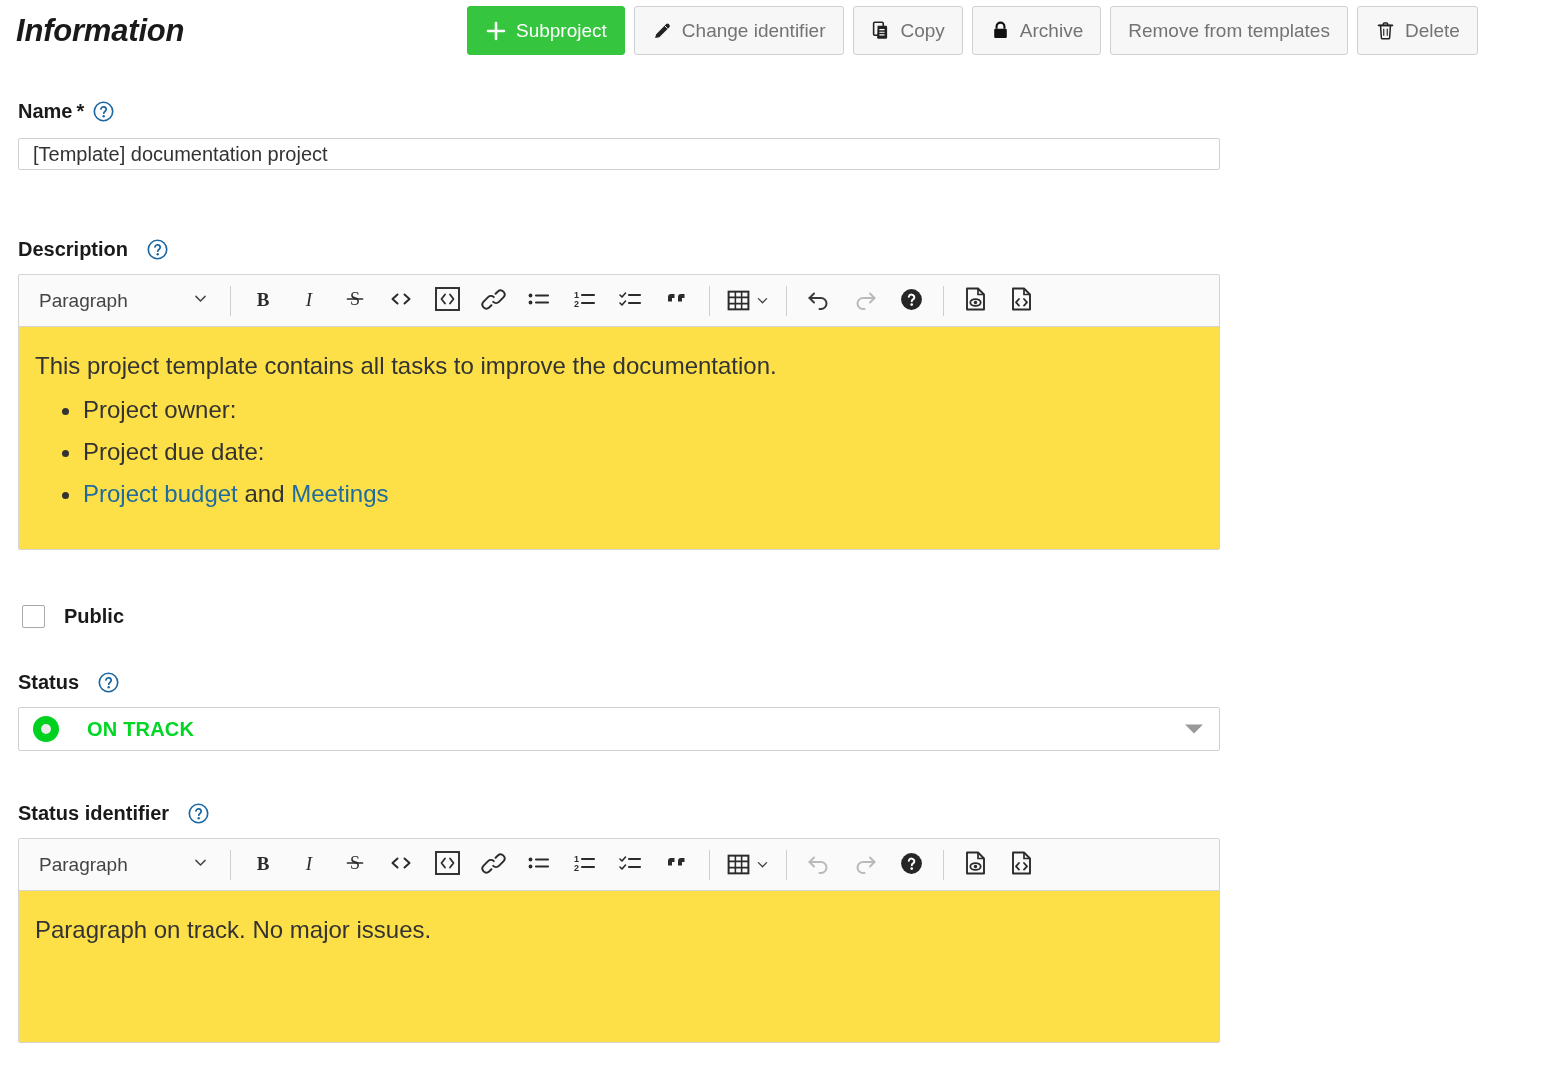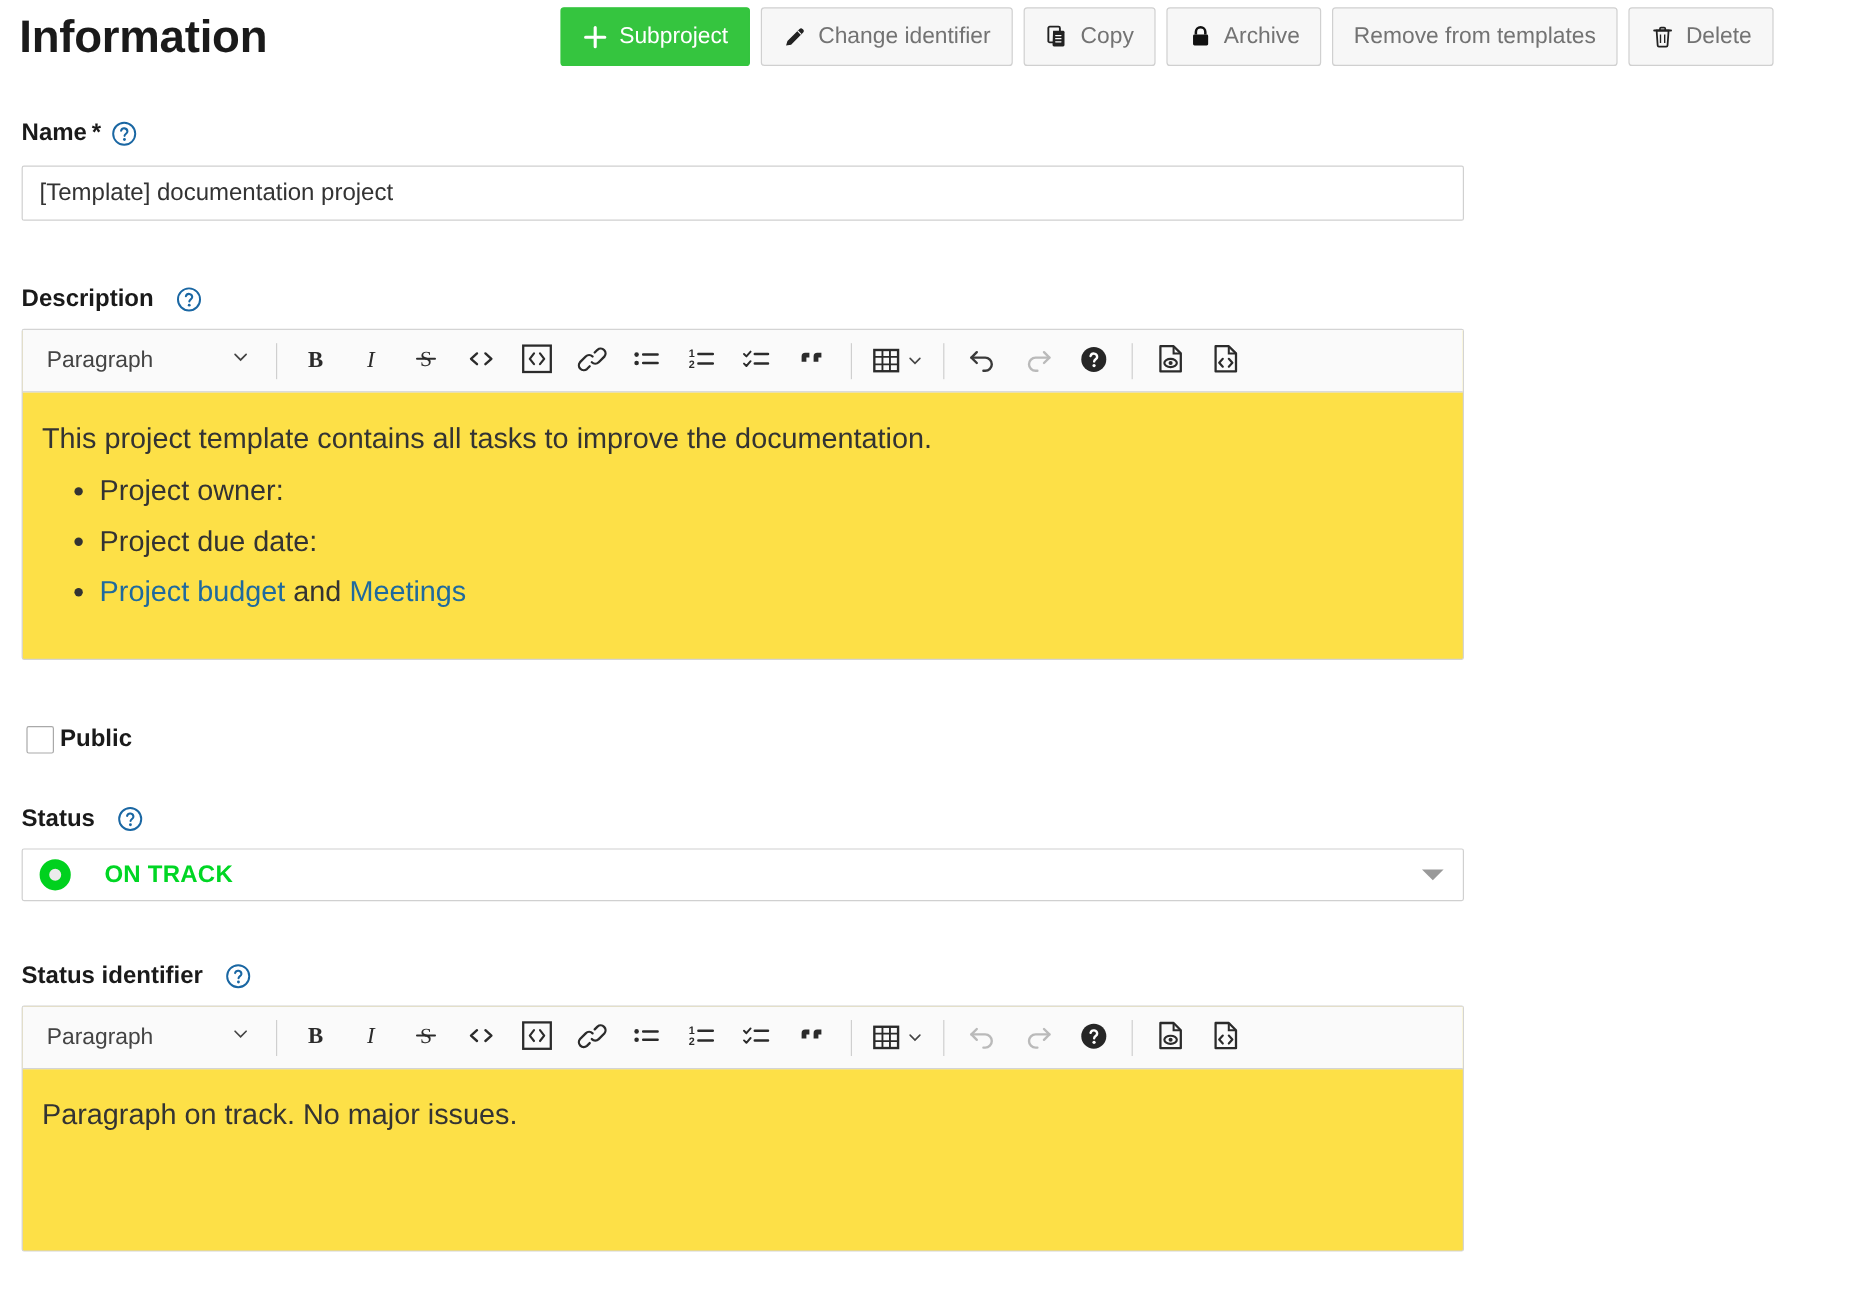--- a/index.html
+++ b/index.html
@@ -13,23 +13,24 @@
   }
   .page { position: relative; width: 1555px; height: 1084px; }
 
   
   .header-row {
     position: absolute; left: 0; top: 0;
     width: 1555px; height: 62px;
     display: flex; align-items: center;
   }
   .page-title {
-    font-size: 38px; font-weight: bold; color: #1a1a1a;
+    font-size: 31px; font-weight: bold; color: #1a1a1a;
     margin-left: 16px; letter-spacing: -0.2px;
     white-space: nowrap;
+    font-style: italic;
   }
   .toolbar-buttons {
     position: absolute; left: 450px; top: 6px;
     display: flex; align-items: center; gap: 9px; padding-left: 17px;
   }
   .btn {
     height: 49px;
     display: inline-flex; align-items: center; gap: 9px;
     padding: 0 17px;
     border: 1px solid #d0d0d0;
@@ -52,21 +53,21 @@
   
   .field-label {
     display: flex; align-items: center; gap: 8px;
     font-size: 20px; font-weight: bold; color: #1a1a1a;
   }
   .req-star { color: #1a1a1a; font-weight: bold; font-size: 20px; margin-left: -4px;}
   .help-icon { display: inline-flex; }
 
   
   .text-input {
-    width: 1202px; height: 46px;
+    width: 1202px; height: 32px;
     border: 1px solid #d0d0d0;
     border-radius: 2px;
     background: #fff;
     font-size: 20px;
     color: #333;
     padding: 0 14px;
     font-family: "Liberation Sans", sans-serif;
   }
 
   
@@ -104,21 +105,21 @@
   .editor-body {
     padding: 14px 16px 10px 16px;
     font-size: 24px; color: #333; line-height: 1.42;
   }
   .editor-body p { margin: 8px 0 10px 0; }
   .editor-body ul { margin: 6px 0 6px 0; padding-left: 48px; list-style: disc; }
   .editor-body li { margin: 8px 0; }
   .editor-body a { color: #1f6a9e; text-decoration: none; cursor: pointer; }
 
   
-  .checkbox-row { display: flex; align-items: center; gap: 5px; }
+  .checkbox-row { display: flex; align-items: center; gap: 19px; }
   .cbox {
     width: 23px; height: 23px;
     border: 1px solid #a9a9a9; border-radius: 2px;
     background: #fff; cursor: pointer;
     appearance: none; -webkit-appearance: none; margin: 0;
   }
   .cbox:checked { background: #1a67a3; border-color: #1a67a3; }
   .cbox-label { font-size: 20px; font-weight: bold; color: #1a1a1a; cursor: pointer; }
 
   

